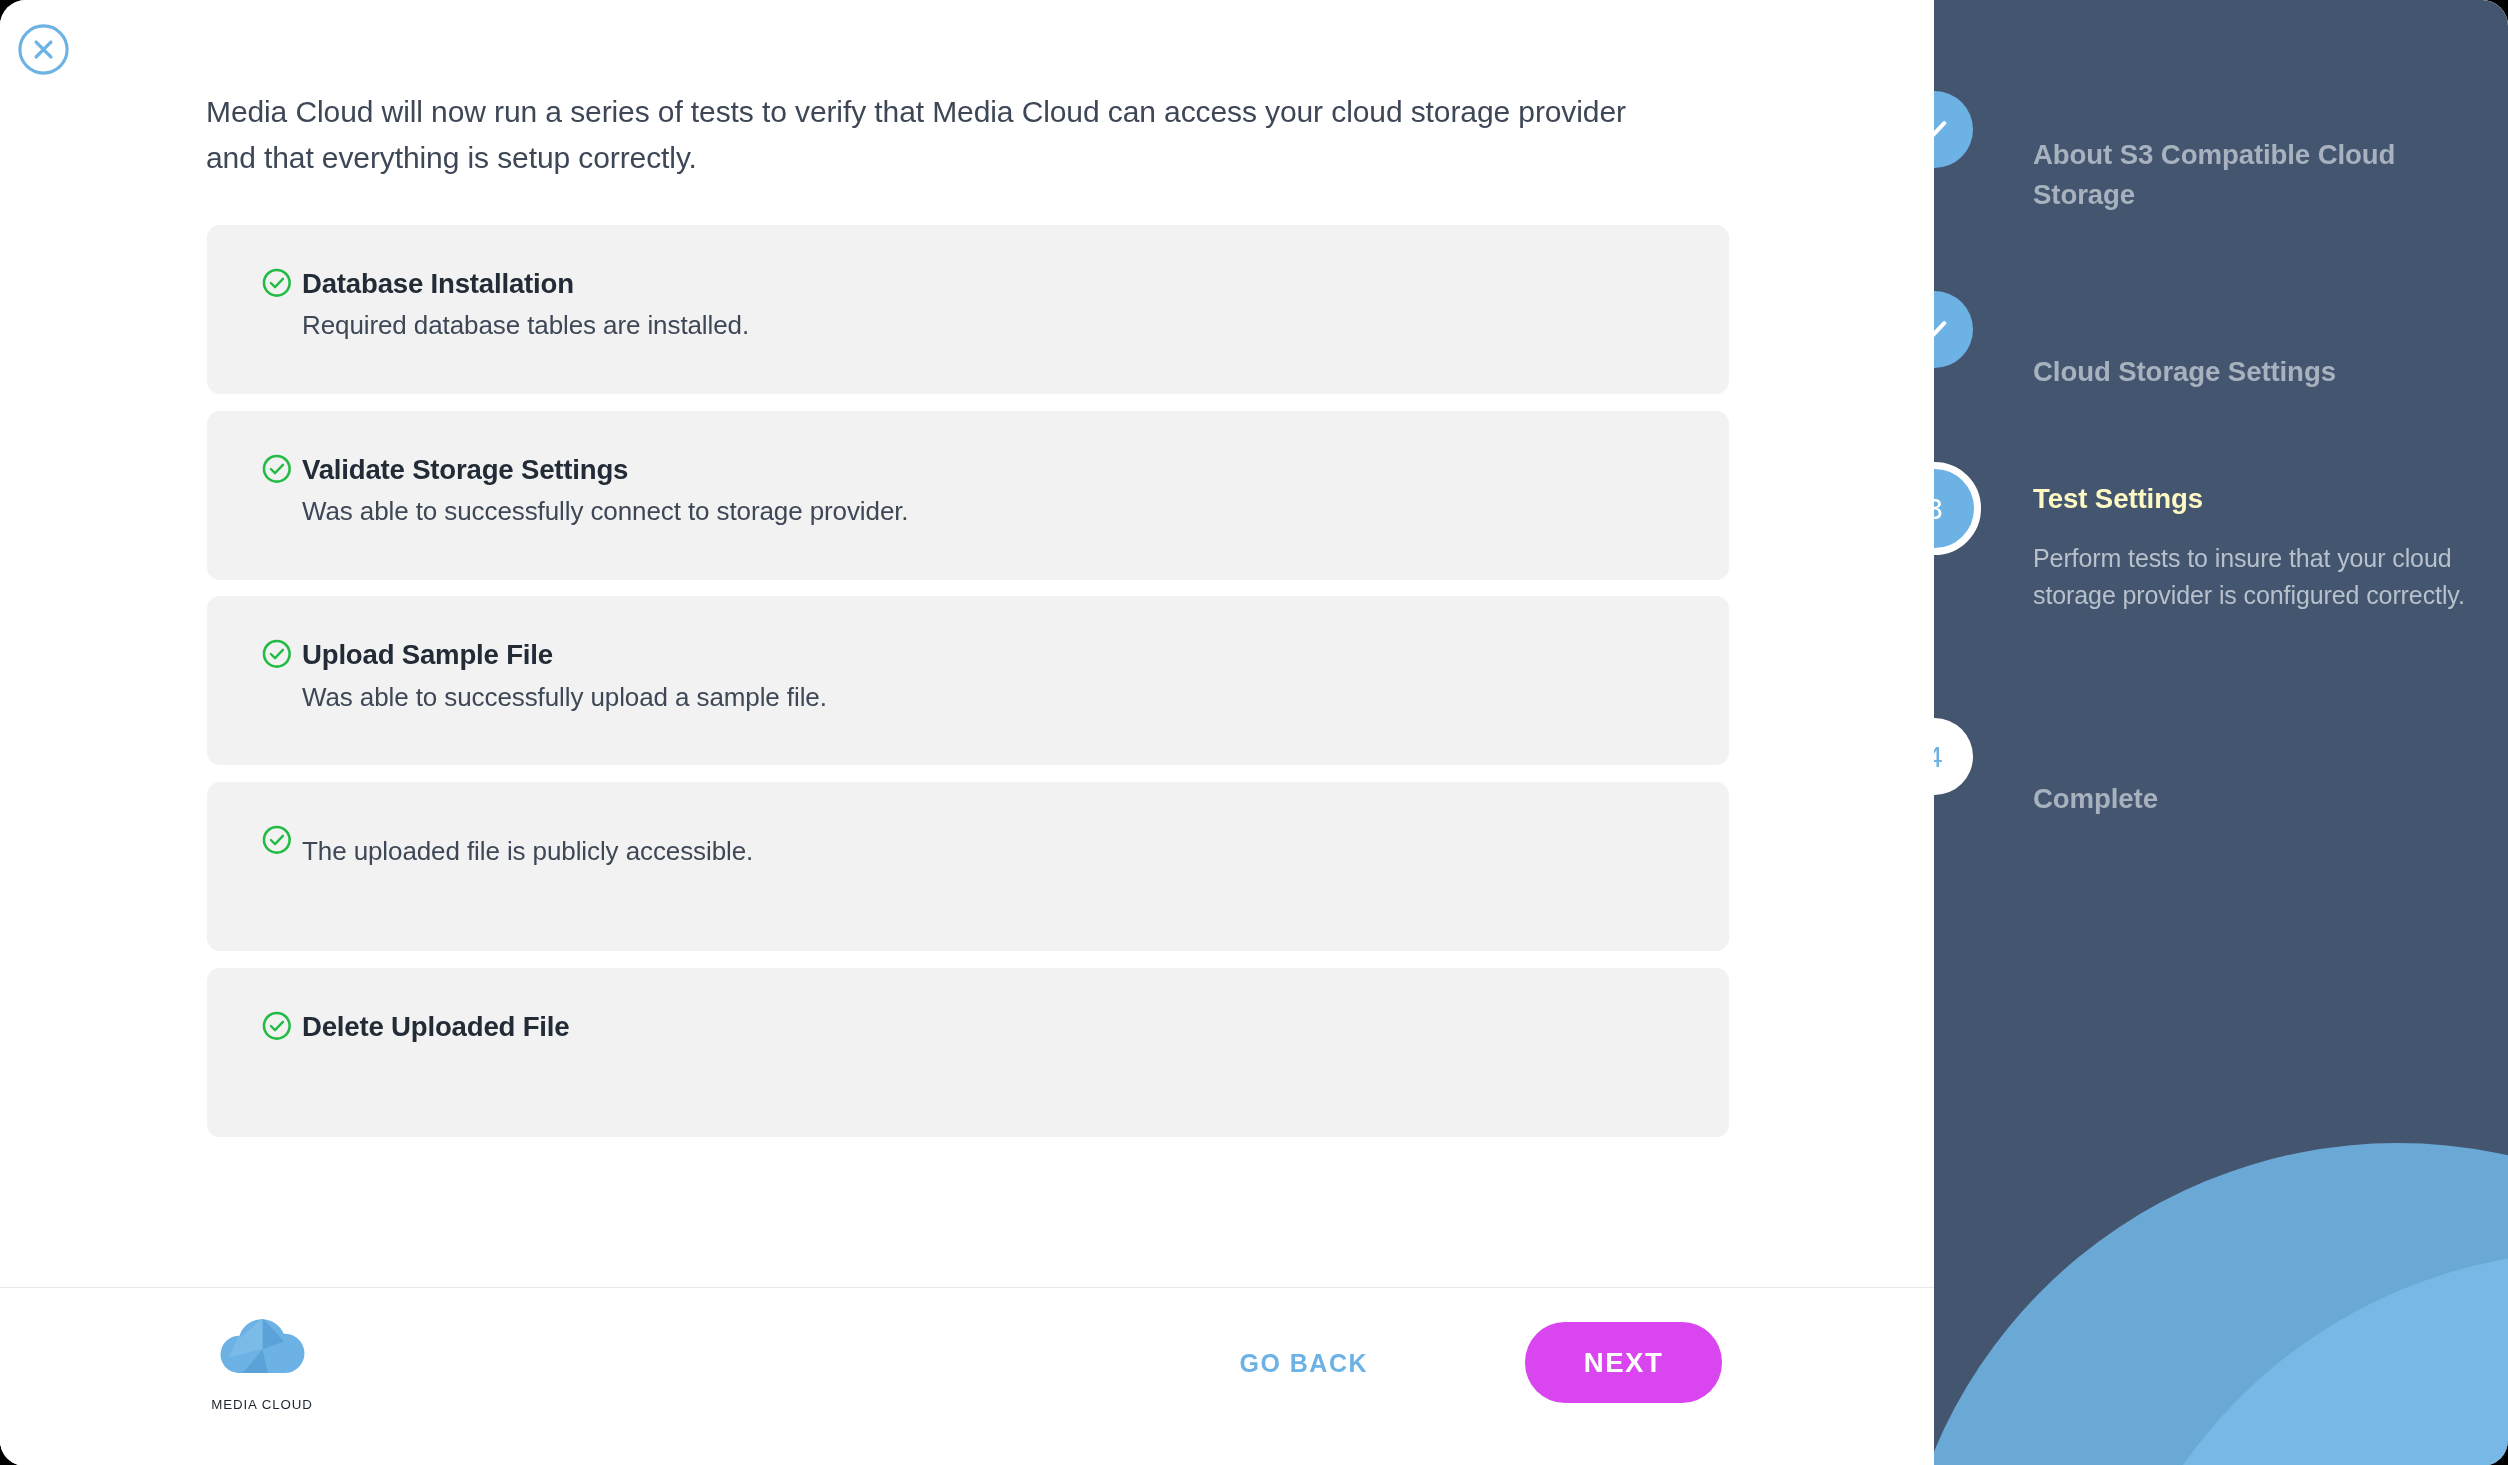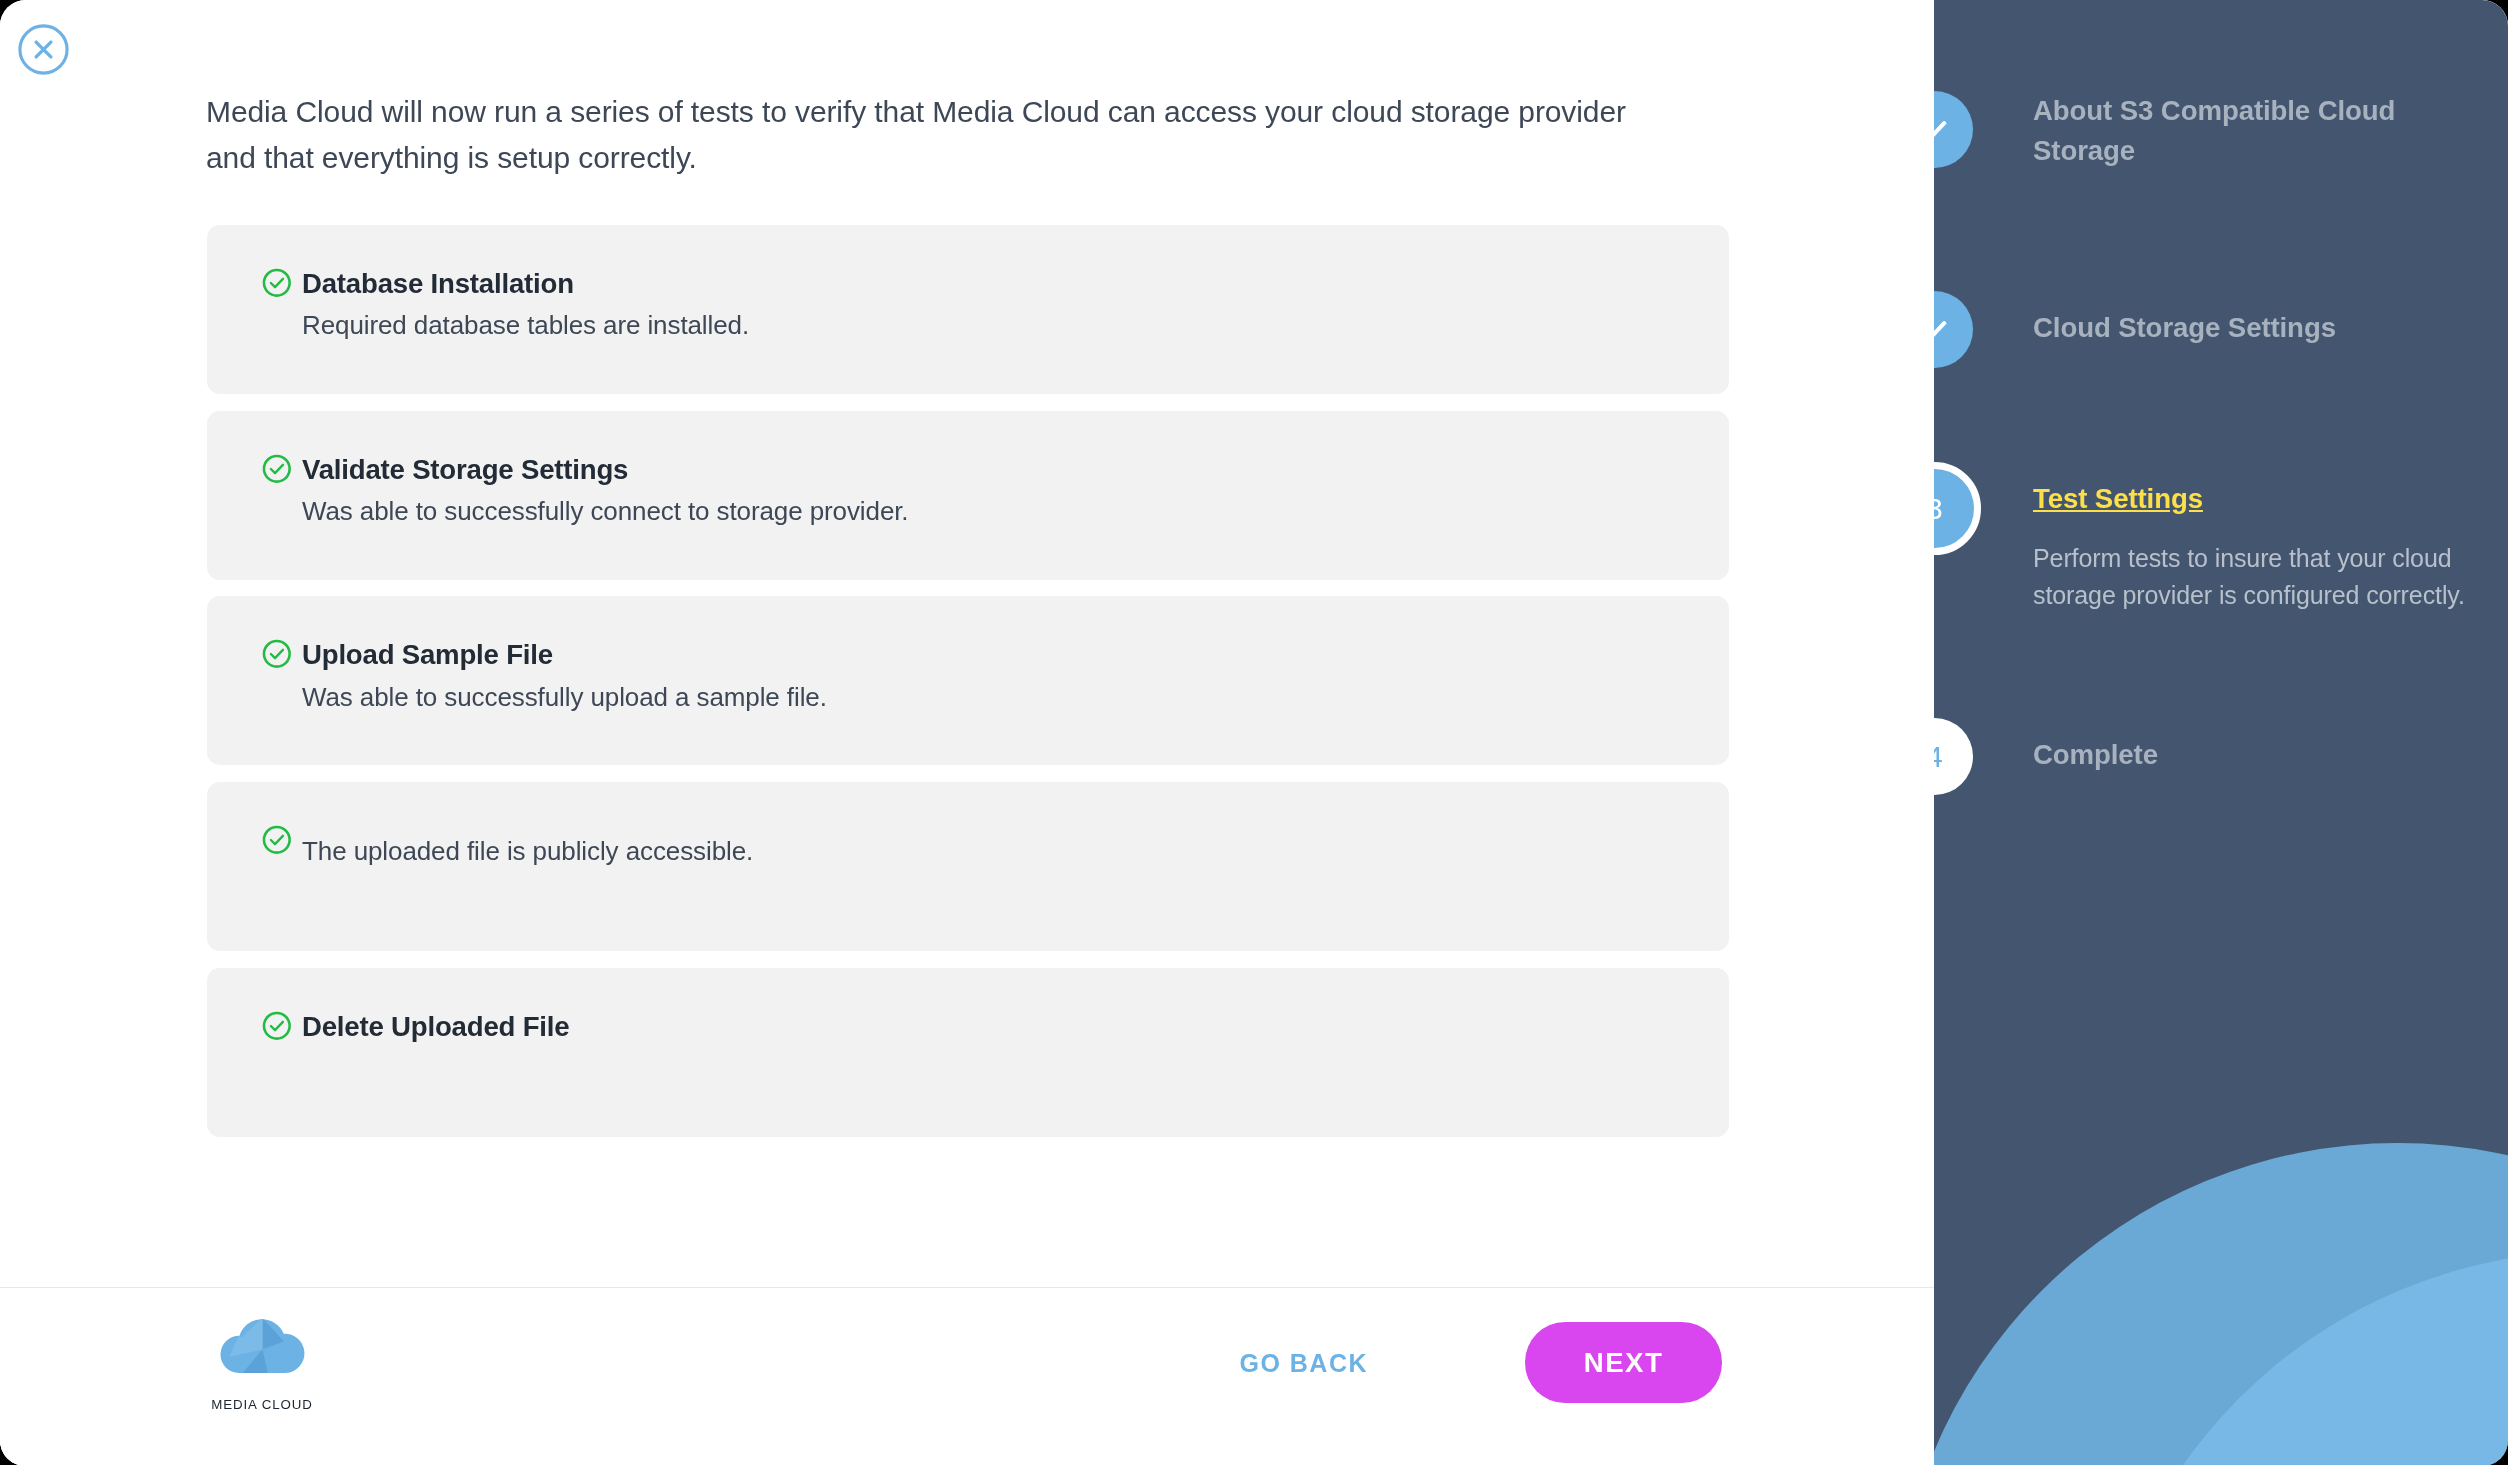--- a/index.html
+++ b/index.html
@@ -171,22 +171,22 @@
     font-size:29.6px;
   }
   .step-num { font-size:29.6px; color:#ffffff; }
   .step-body { position:absolute; left:99px; width:433px; }
   .step-label {
     font-size:27.6px;
     font-weight:bold;
     line-height:40px;
     letter-spacing:-0.1px;
   }
-  .step-label.muted { color:#a8b2bf; }
-  .step-label.current { color:#fde047;text-decoration:underline; }
+  .step-label.muted { color:#a8b2bf;margin-top:44px; }
+  .step-label.current { color:#fef9c3; }
   .step-desc {
     margin-top:21px;
     font-size:25px;
     line-height:37px;
     color:#b7c0cb;
     letter-spacing:-0.1px;
   }
 </style>
 </head>
 <body>

